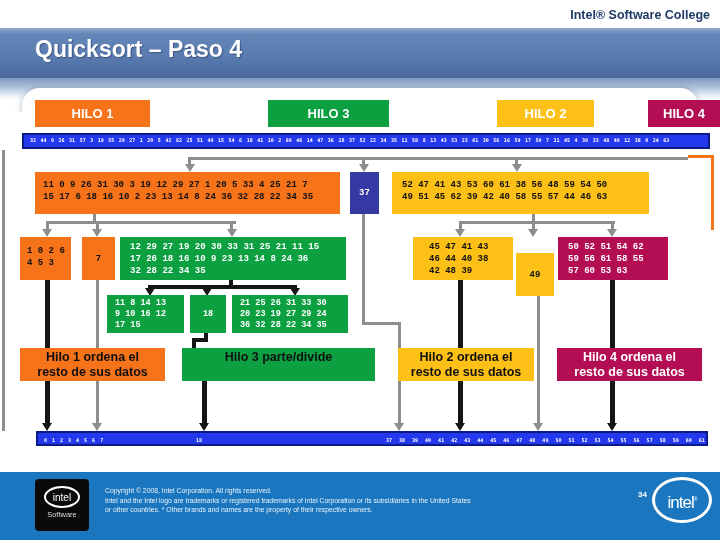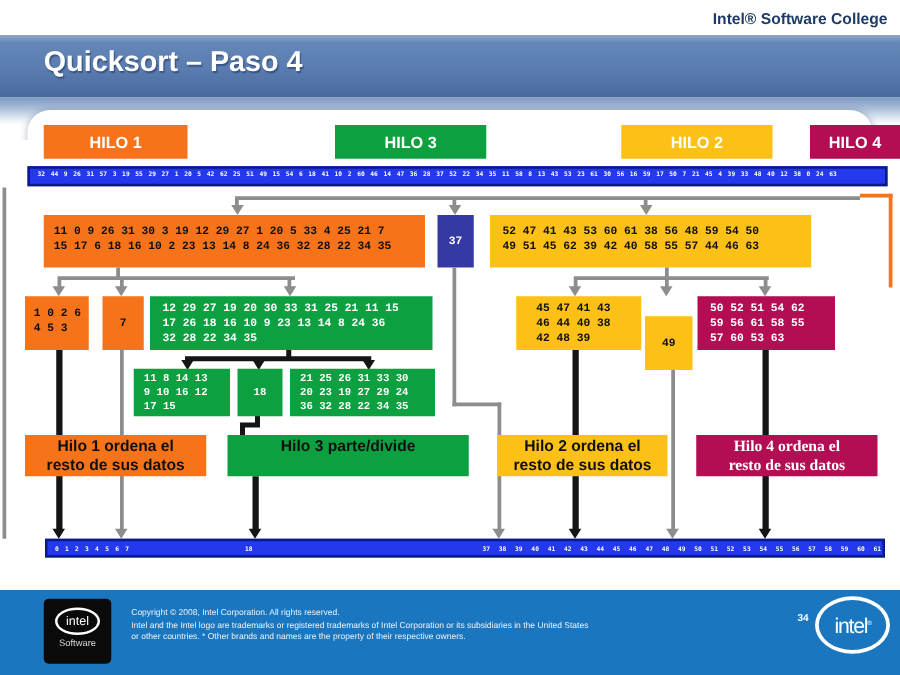--- a/index.html
+++ b/index.html
@@ -31,21 +31,21 @@
   .box{position:absolute;box-sizing:border-box;font-family:Liberation Mono, monospace;
        font-weight:bold;font-size:9px;white-space:nowrap;}
   .box div{line-height:12px;}
   .box.dark{background:#3439A3;color:#fff;text-align:center;}
   .box.or,.box.ye{color:#101010;}
   .box.gr,.box.ma{color:#ffffff;}
   .pivot{display:flex;align-items:center;justify-content:center;}
   
   .cap{position:absolute;top:348px;height:33px;text-align:center;font-size:12.5px;font-weight:bold;
        line-height:15px;padding-top:2px;box-sizing:border-box;}
-  .cap.or,.cap.gr,.cap.ye{color:#101010;} .cap.ma{color:#fff;font-family:Liberation Serif, serif;}
+  .cap.or,.cap.gr,.cap.ye{color:#101010;} .cap.ma{color:#fff;}
   
   .ln{position:absolute;background:#8d8d8d;}
   .lnb{position:absolute;background:#151515;}
   .lno{position:absolute;background:#F7731A;}
   .tri{position:absolute;width:0;height:0;border-left:5px solid transparent;
        border-right:5px solid transparent;border-top:8px solid #8d8d8d;}
   .trib{position:absolute;width:0;height:0;border-left:5px solid transparent;
         border-right:5px solid transparent;border-top:8px solid #151515;}
   
   .footer{position:absolute;left:0;top:472px;width:720px;height:68px;background:#1A77BF;}
@@ -68,21 +68,21 @@
 
   <div class="brand">Intel® Software College</div>
   <div class="band"></div>
   <div class="title">Quicksort – Paso 4</div>
   <div class="strip"></div>
   <div class="panel"></div>
   <div class="cover"></div>
 
   <div class="th or" style="left:35px;width:115px;">HILO 1</div>
   <div class="th gr" style="left:268px;width:121px;">HILO 3</div>
-  <div class="th ye" style="left:497px;width:121px;">HILO 2</div>
+  <div class="th ye" style="left:497px;width:97px;">HILO 2</div>
   <div class="th ma" style="left:648px;width:72px;">HILO 4</div>
 
   <div class="bar top">32 44 9 26 31 57 3 19 55 29 27 1 20 5 42 62 25 51 49 15 54 6 18 41 10 2 60 46 14 47 36 28 37 52 22 34 35 11 58 8 13 43 53 23 61 30 56 16 59 17 50 7 21 45 4 39 33 48 40 12 38 0 24 63</div>
 
   <div class="ln" style="left:2px;top:150px;width:3px;height:281px;"></div>
   <div class="ln" style="left:188px;top:157px;width:500px;height:3px;"></div>
   <div class="ln" style="left:188px;top:160px;width:3px;height:5px;"></div>
   <div class="tri" style="left:185px;top:164px;"></div>
   <div class="ln" style="left:362px;top:160px;width:3px;height:5px;"></div>
   <div class="tri" style="left:359px;top:164px;"></div>

